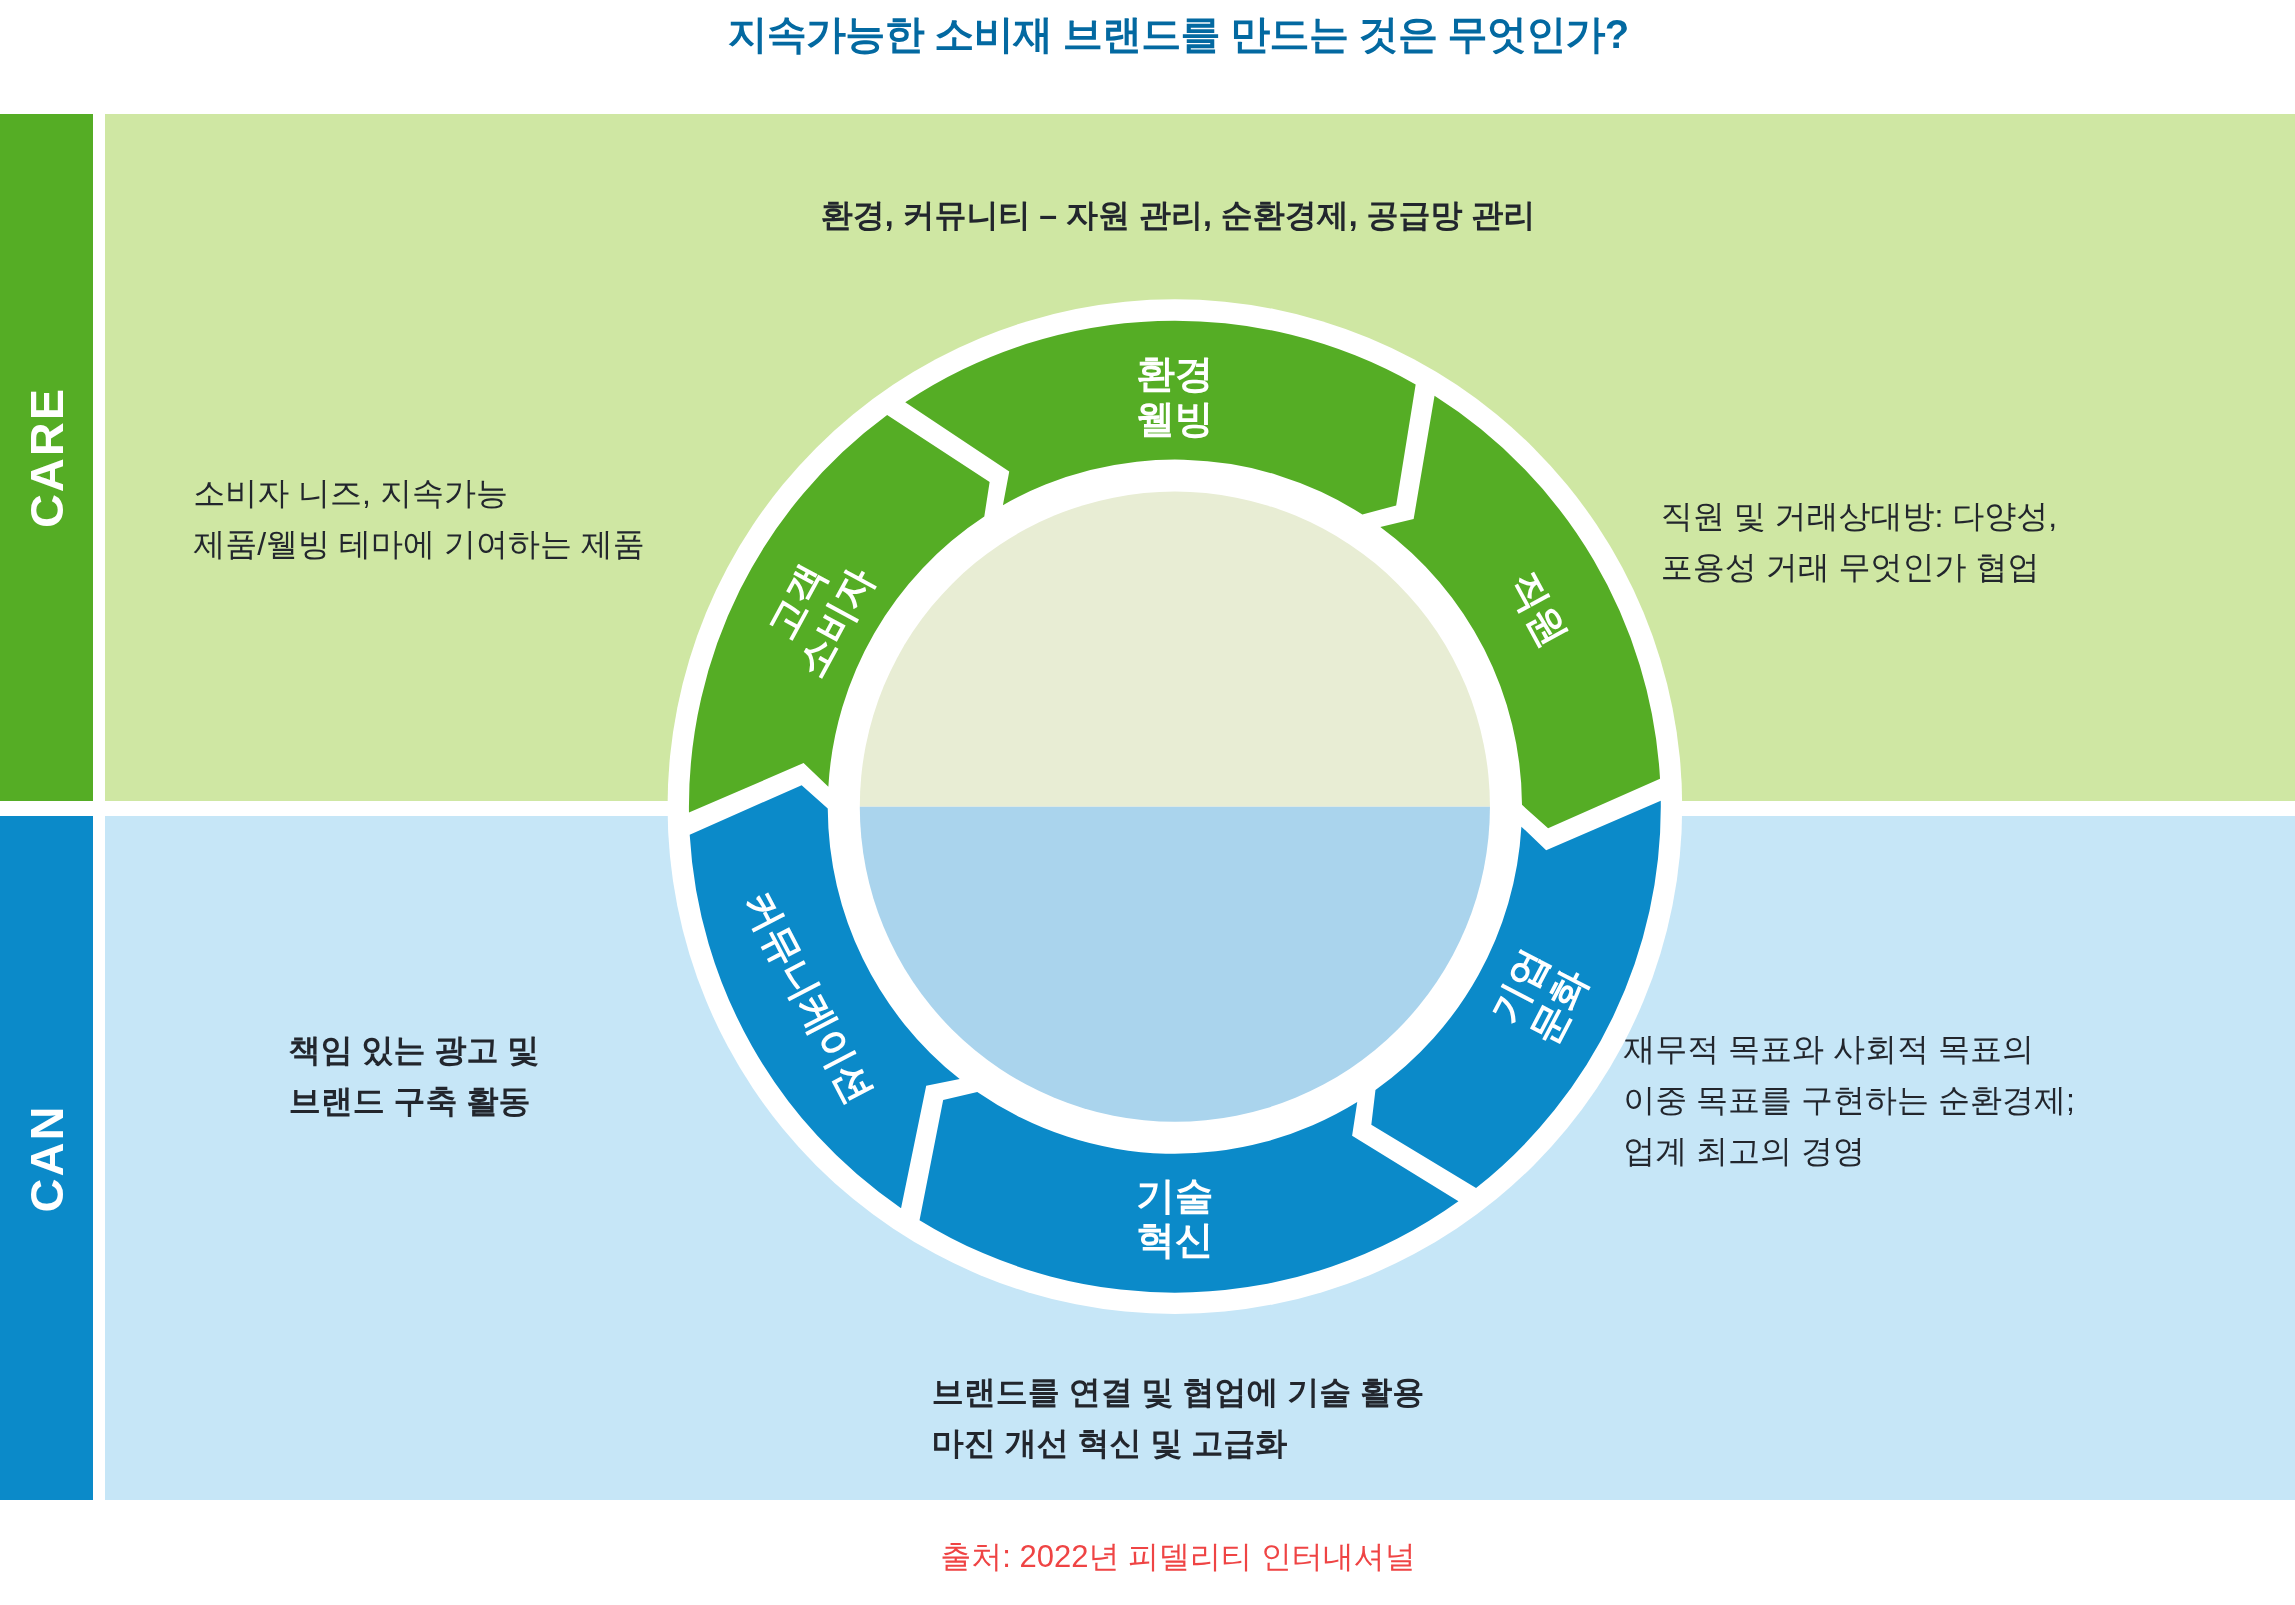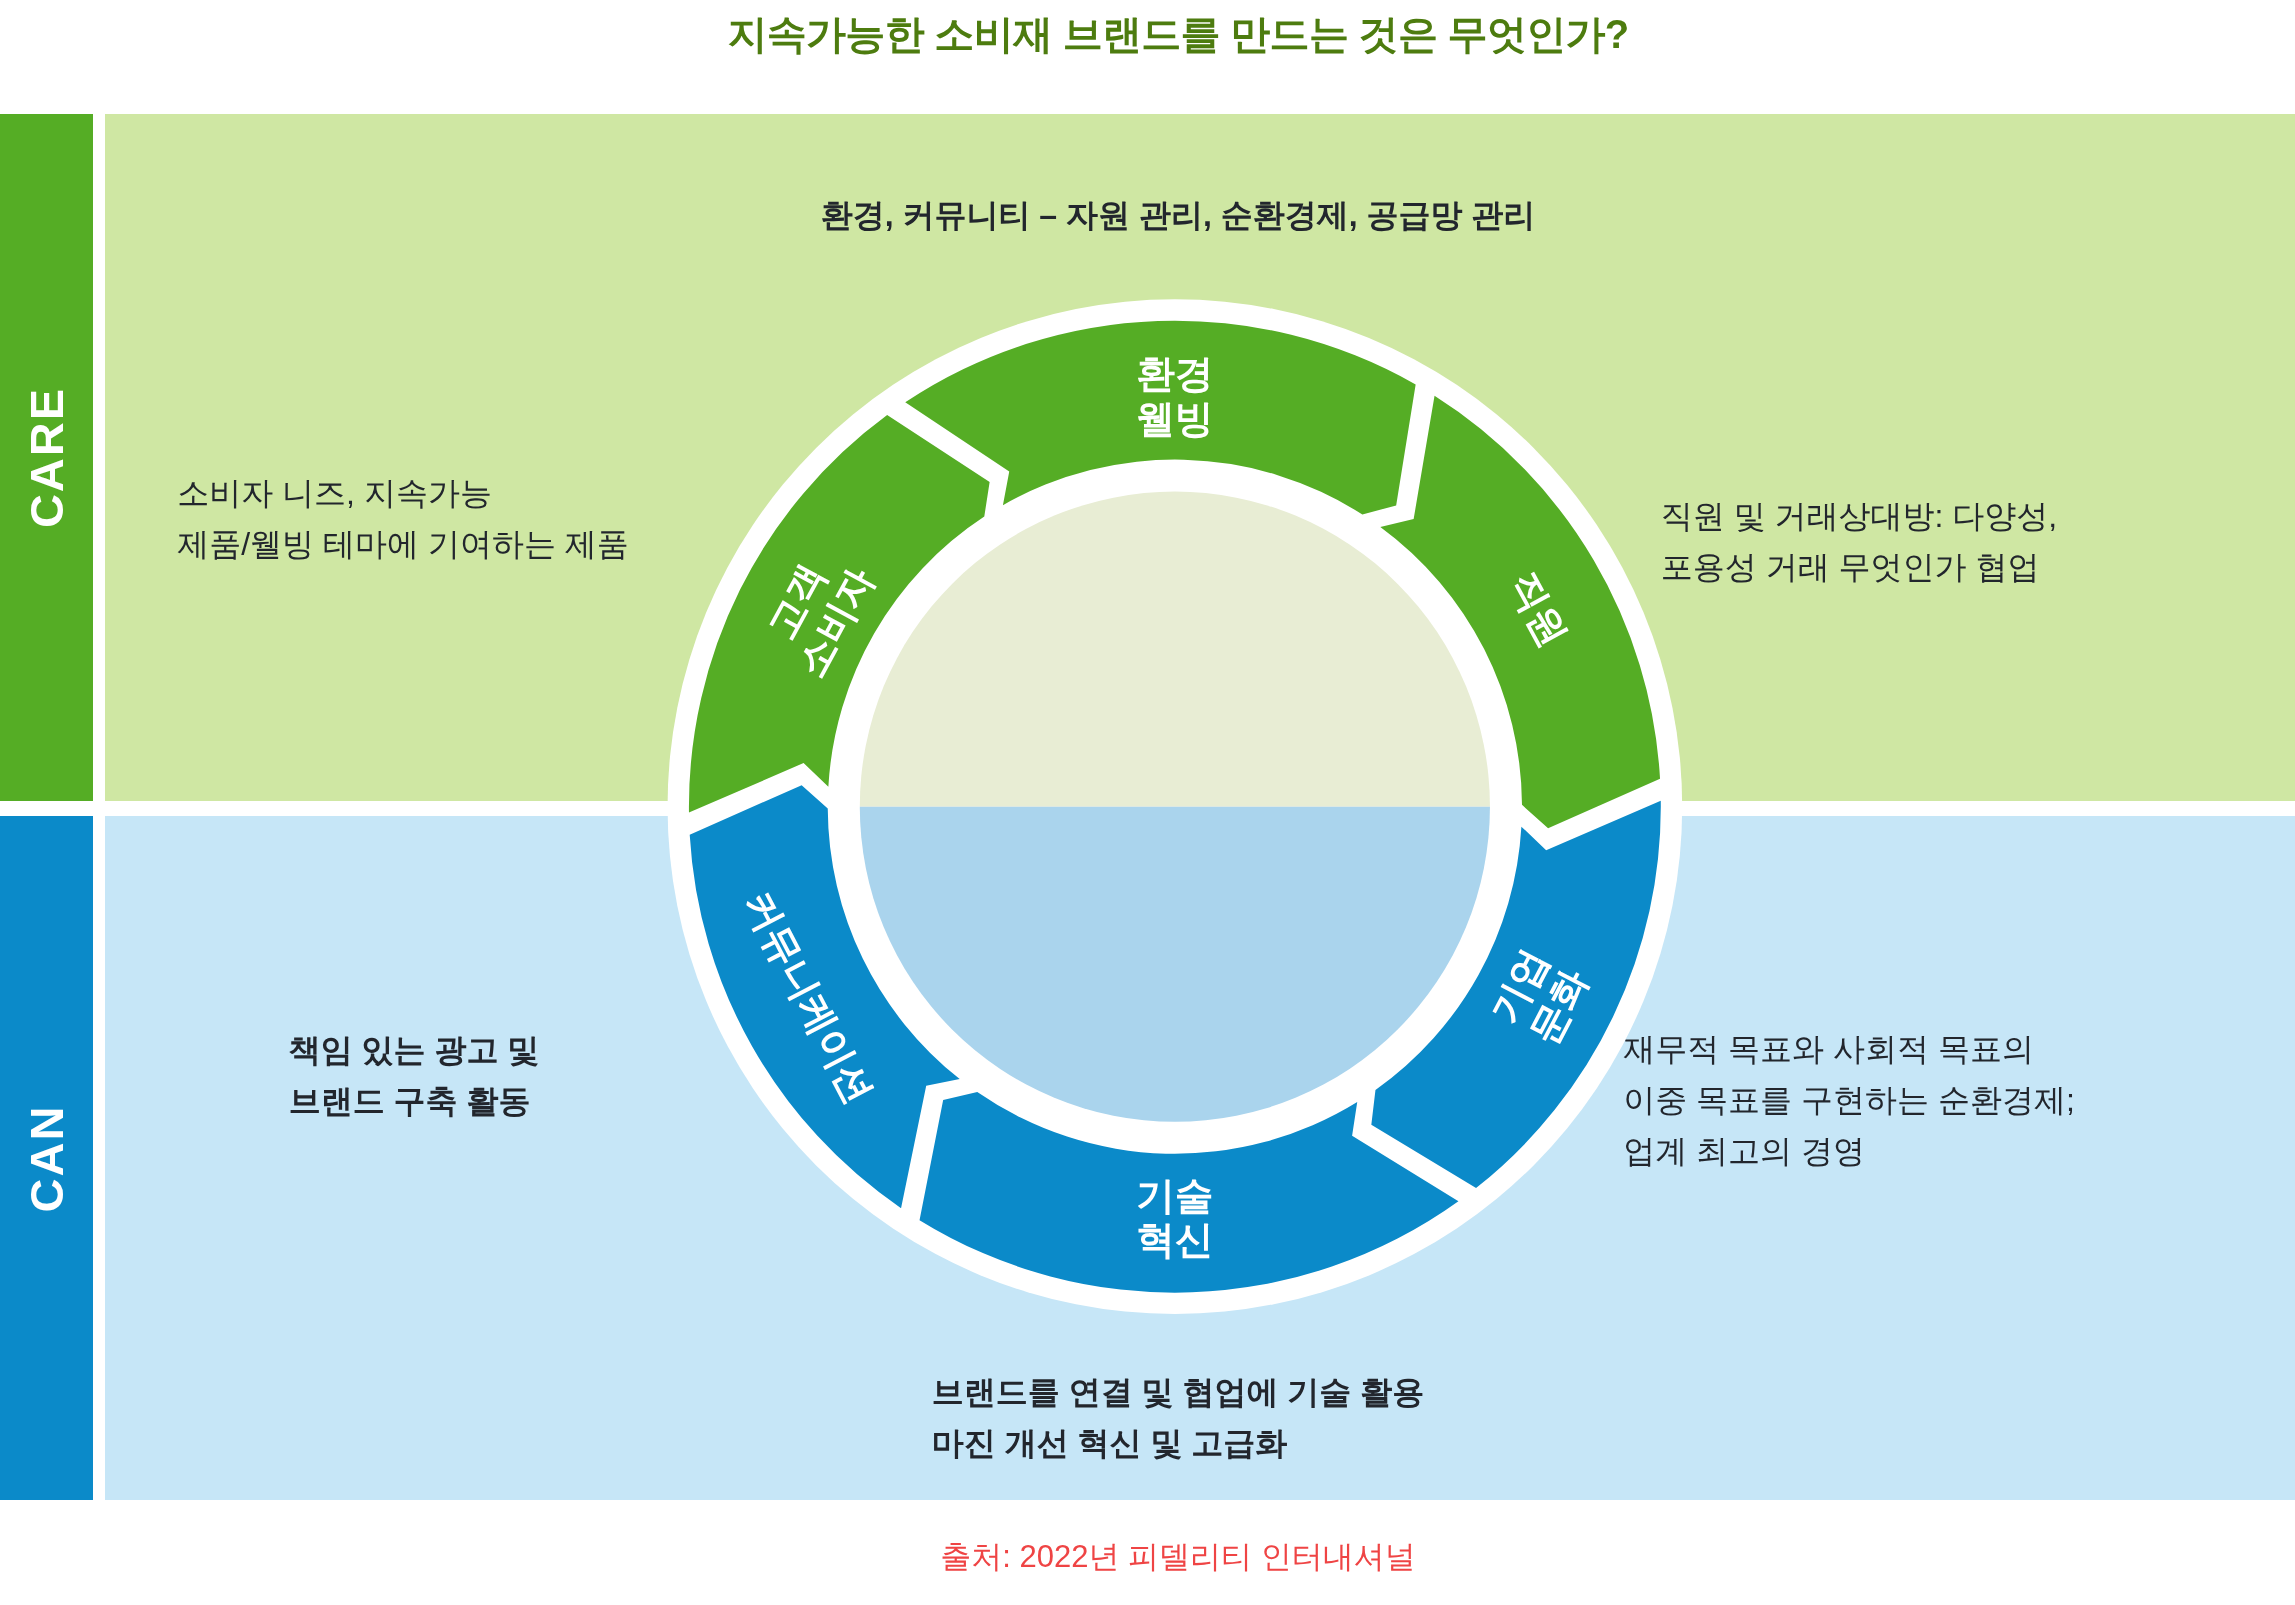--- a/index.html
+++ b/index.html
@@ -6,21 +6,21 @@
   .page{
     position:relative;
     width:2295px;height:1606px;
     background:#ffffff;
     font-family:"Liberation Sans","DejaVu Sans",sans-serif;
     overflow:hidden;
   }
   .title{
     position:absolute;left:61px;right:0;top:6.7px;
     text-align:center;
-    font-size:40px;font-weight:700;color:#4d7c0f;
+    font-size:40px;font-weight:700;color:#0369a1;
     letter-spacing:-0.7px;
   }
   .panel{position:absolute;left:105px;right:0;}
   .panel.green{top:114px;height:687px;background:#cfe7a3;}
   .panel.blue{top:816px;height:684px;background:#c6e6f7;}
   .bar{
     position:absolute;left:0;width:93px;
     display:flex;align-items:center;justify-content:center;
   }
   .bar.care{top:114px;height:687px;background:#55ad25;}
@@ -33,21 +33,21 @@
   .note{
     position:absolute;
     transform:translate(-50%,-50%);
     text-align:left;
     color:#22262d;
     font-size:32px;line-height:51px;font-weight:400;
     white-space:nowrap;
   }
   .note.bold{font-weight:700;}
   .note.top-note{left:1178px;top:215px;}
-  .note.left-green{left:403px;top:519px;}
+  .note.left-green{left:419px;top:519px;}
   .note.right-green{left:1859px;top:542px;}
   .note.left-blue{left:414px;top:1076px;font-weight:bold;}
   .note.right-blue{left:1849px;top:1100px;}
   .note.bottom-note{left:1178px;top:1418px;}
   .source{
     position:absolute;left:61px;right:0;top:1536px;
     text-align:center;
     font-size:31px;color:#ef4444;font-weight:400;
   }
   svg.donut{position:absolute;left:0;top:0;}

